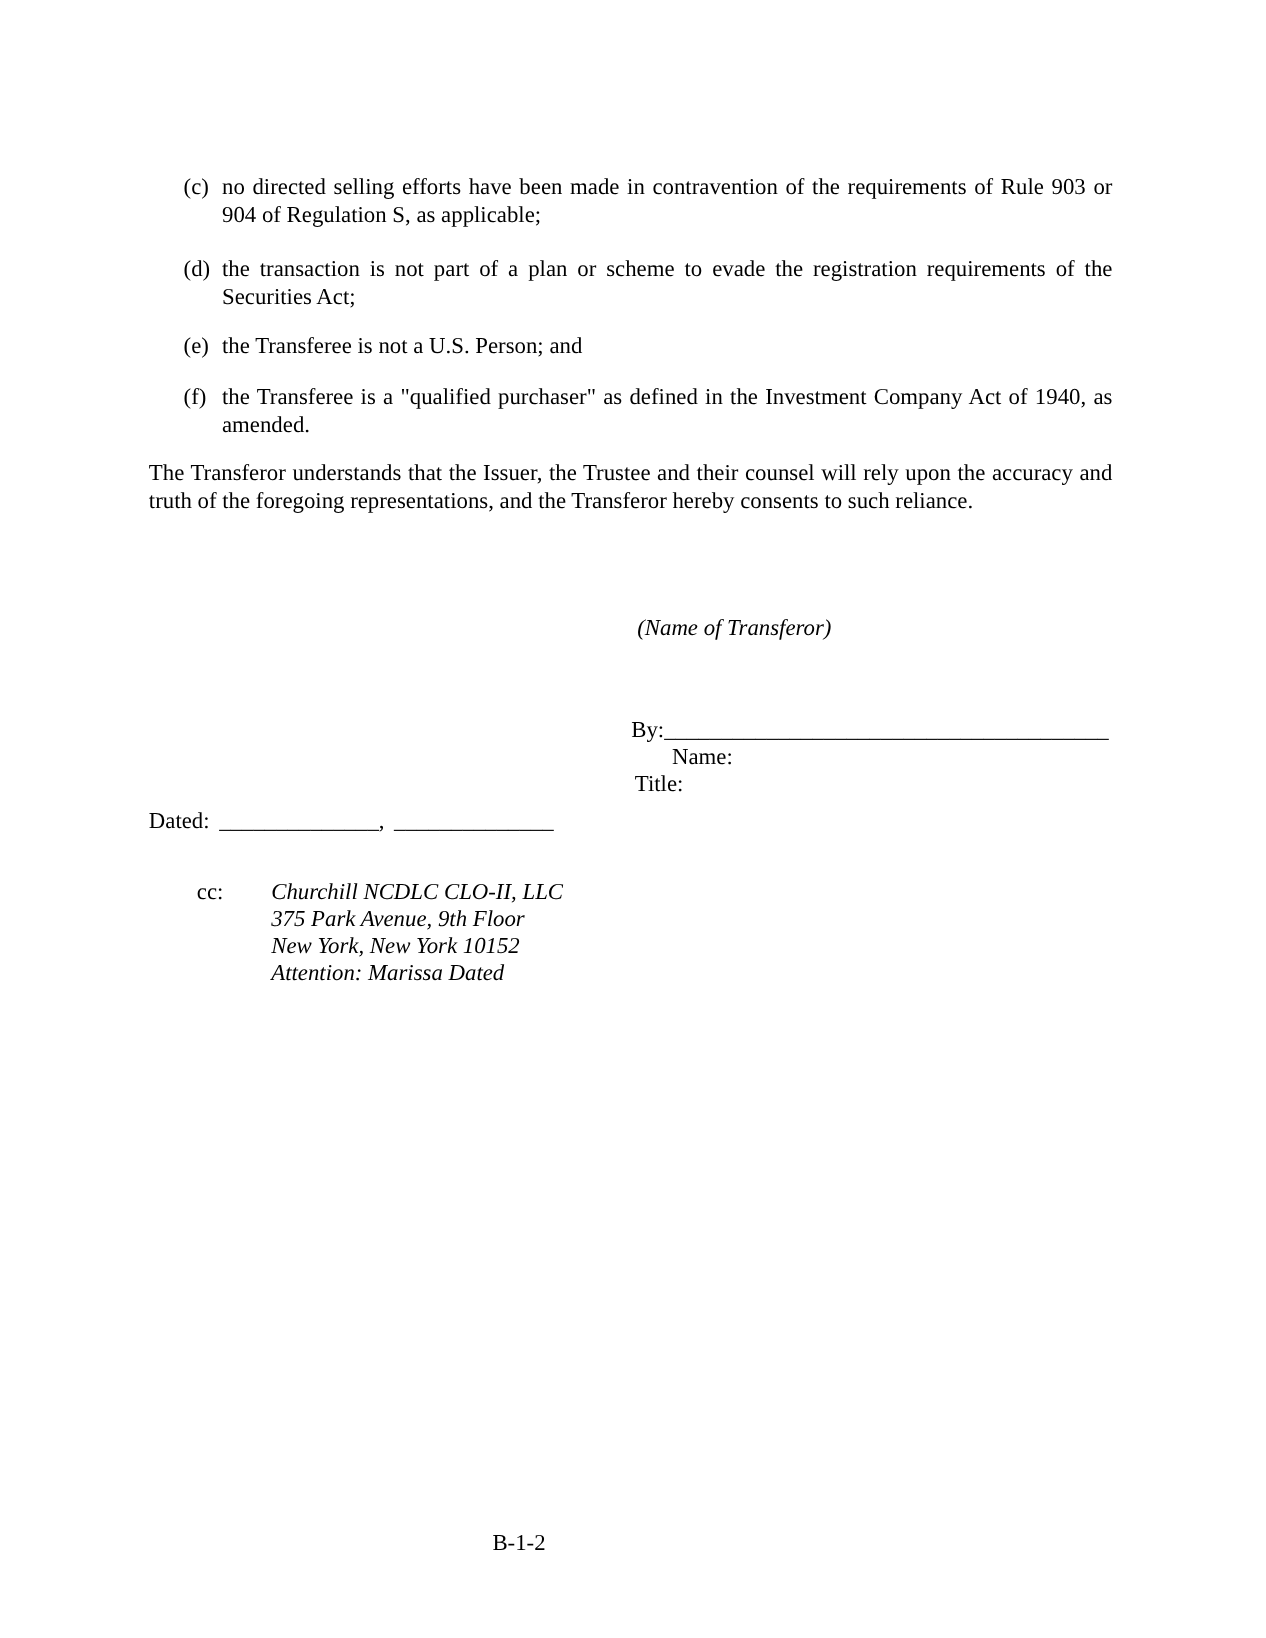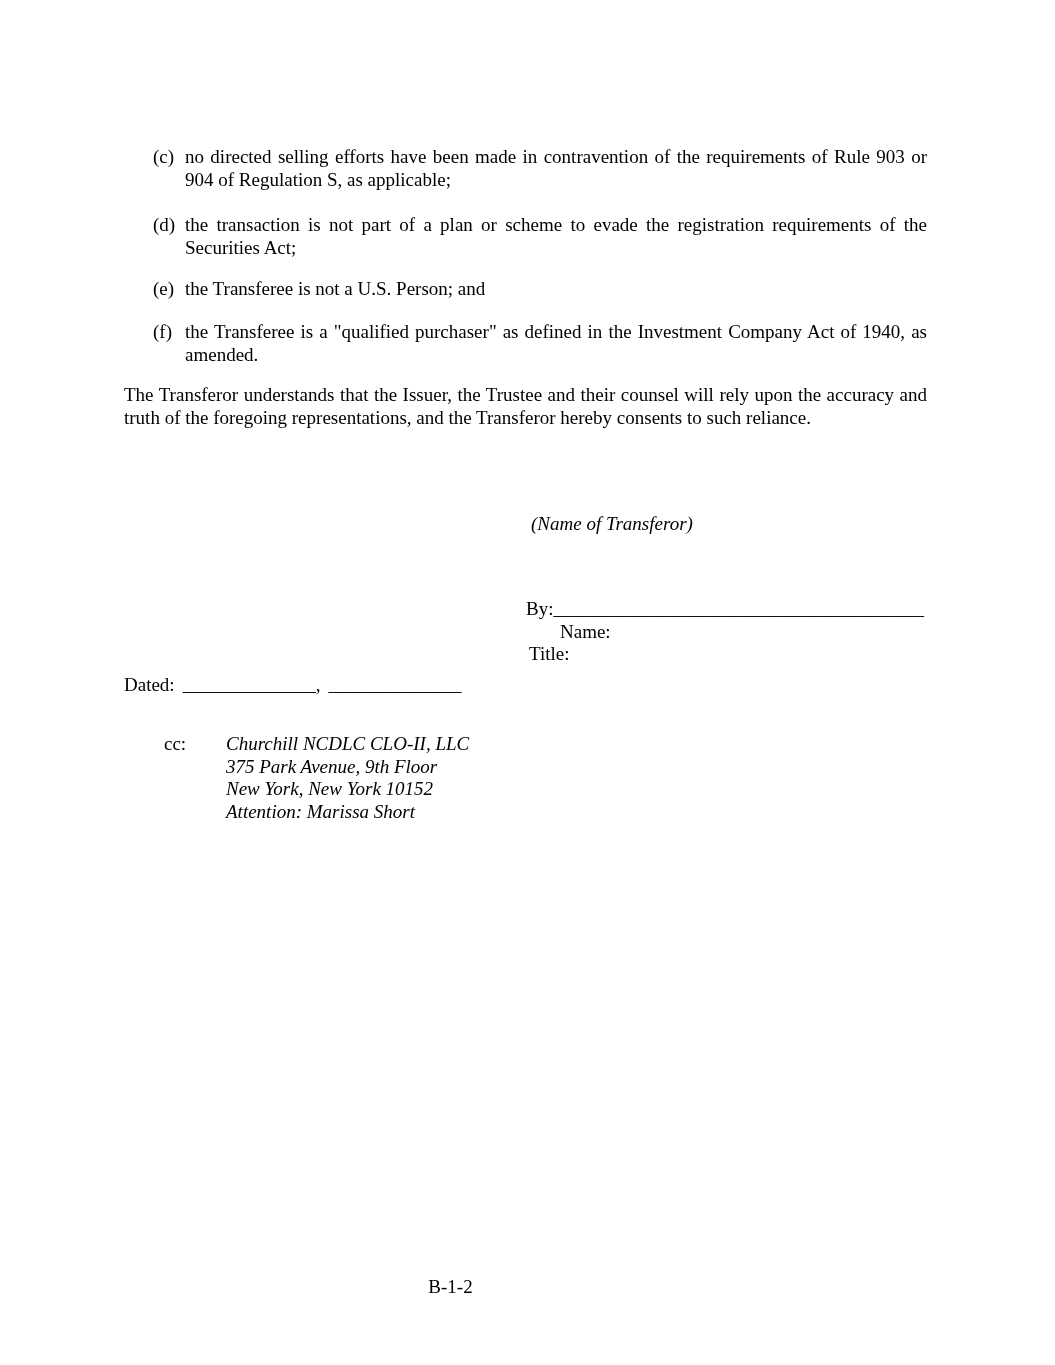--- a/index.html
+++ b/index.html
@@ -89,21 +89,20 @@
   .cc-block .cc-lines {
     flex: 1;
     font-style: italic;
   }
   .page-footer {
     position: absolute;
     left: 0;
     top: 1276px;
     width: 865px;
     text-align: center;
-    margin-left: 18px;
   }
 </style>
 </head>
 <body>
 
 <div class="page">
 
   <div class="list-item" id="item-c">
     <span class="marker">(c)</span>
     <span class="item-text">no directed selling efforts have been made in contravention of the requirements of Rule 903 or 904 of Regulation S, as applicable;</span>
@@ -135,19 +134,19 @@
   <div class="title-label">Title:</div>
 
   <div class="dated-line"><span>Dated:</span><span class="gap"></span><span class="sig-underscores">______________</span><span>,</span><span class="gap"></span><span class="sig-underscores">______________</span></div>
 
   <div class="cc-block">
     <span class="cc-label">cc:</span>
     <div class="cc-lines">
       <div>Churchill NCDLC CLO-II, LLC</div>
       <div>375 Park Avenue, 9th Floor</div>
       <div>New York, New York 10152</div>
-      <div>Attention: Marissa Short</div>
+      <div>Attention: Marissa Dated</div>
     </div>
   </div>
 
   <div class="page-footer">B-1-2</div>
 
 </div>
 
 </body></html>

